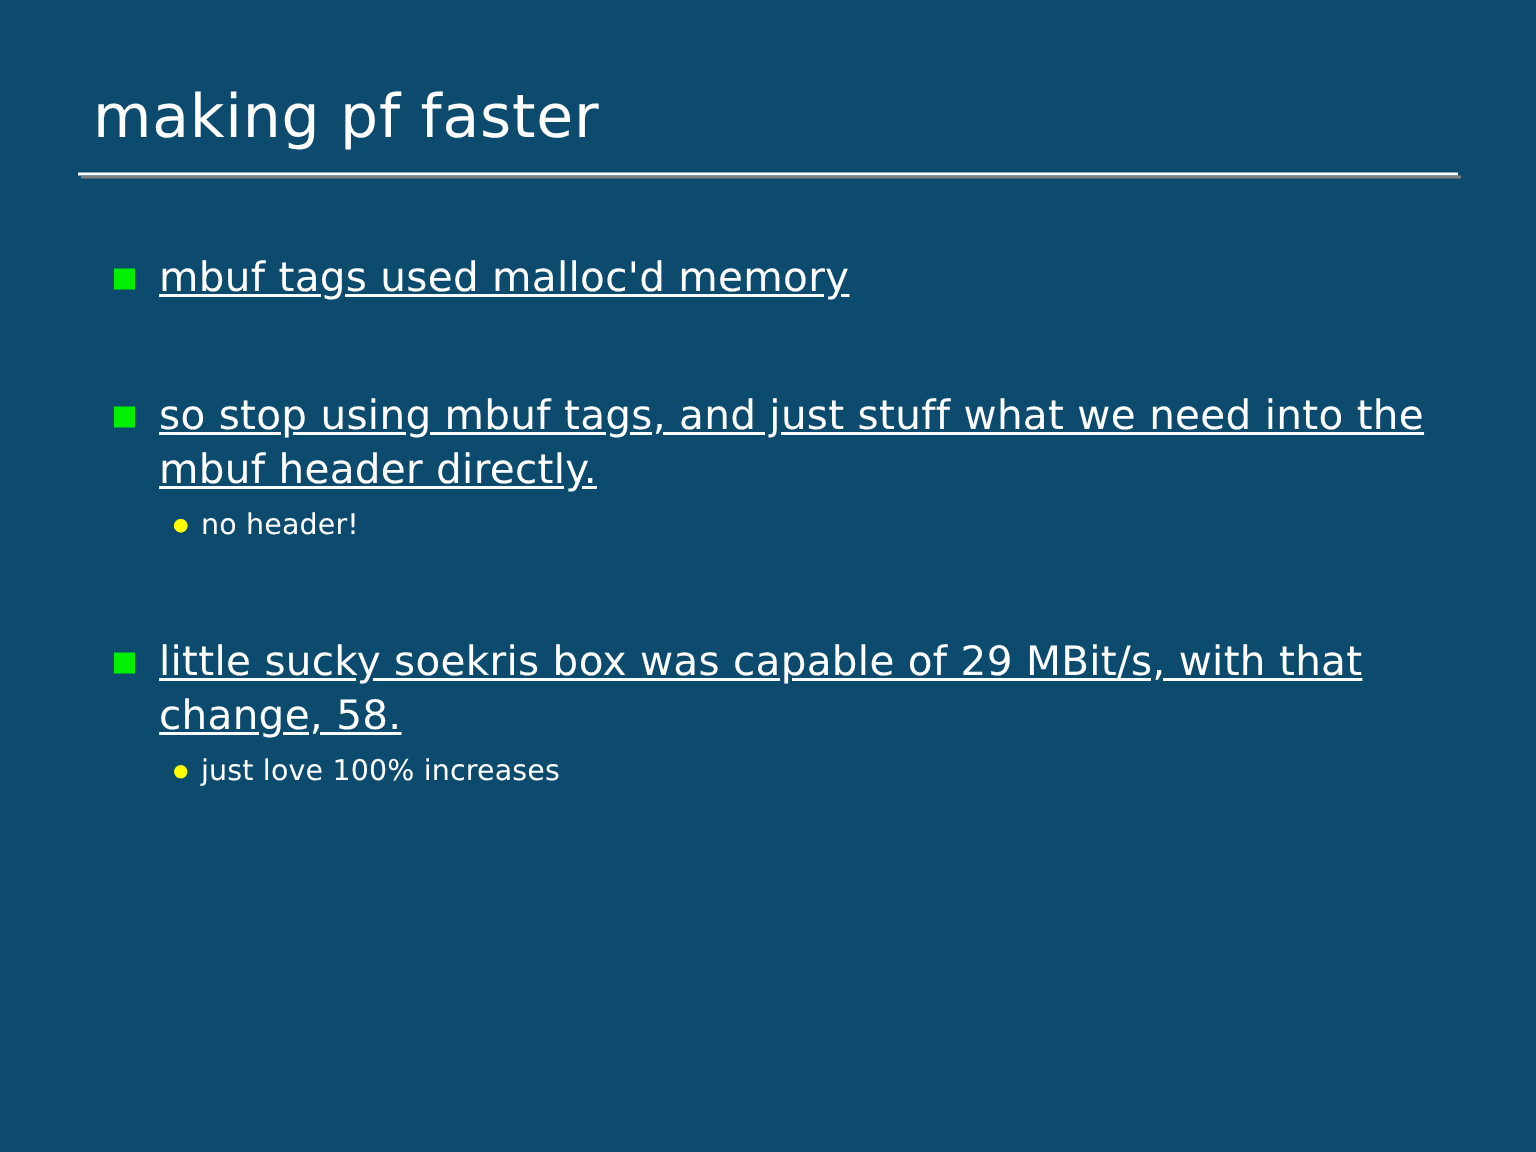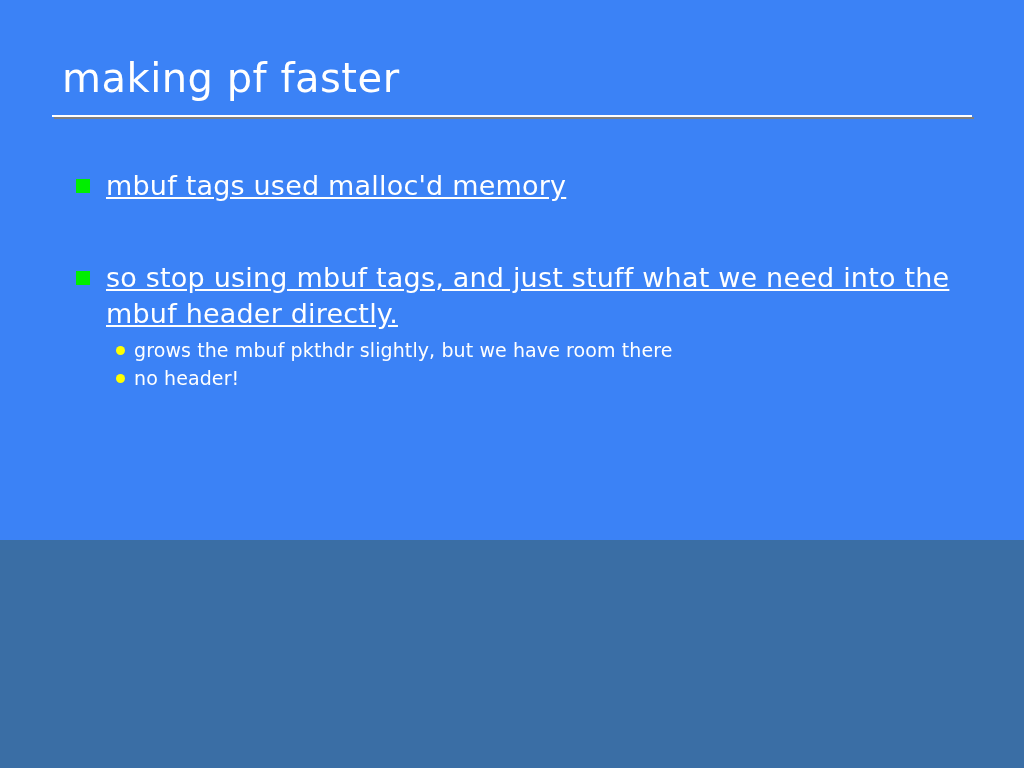--- a/index.html
+++ b/index.html
@@ -10,22 +10,22 @@
   body {
     width: 1024px;
     height: 768px;
     overflow: hidden;
     background: #3a6ea5;
     font-family: "DejaVu Sans", sans-serif;
   }
   #slide {
     position: relative;
     width: 1024px;
-    height: 540px;
-    background: #3b82f6;
+    height: 768px;
+    background: #0c4a6e;
     box-sizing: border-box;
   }
 
   
   #title-block {
     position: absolute;
     left: 52px;
     top: 52px;
     width: 920px;
   }
@@ -148,24 +148,35 @@
 
 
     <div class="bullet-group gap-md">
       <div class="bullet-l1">
         <span class="marker-square"></span>
         <span>so stop using mbuf tags, and just stuff what we need into the mbuf header directly.</span>
       </div>
       <div class="sub-list">
         <div class="bullet-l2">
           <span class="marker-dot"></span>
-          <span>grows the mbuf pkthdr slightly, but we have room there</span>
         </div>
         <div class="bullet-l2">
           <span class="marker-dot"></span>
           <span>no header!</span>
         </div>
       </div>
     </div>
 
+    <div class="bullet-group">
+      <div class="bullet-l1">
+        <span class="marker-square"></span>
+        <span>little sucky soekris box was capable of 29 MBit/s, with that change, 58.</span>
+      </div>
+      <div class="sub-list">
+        <div class="bullet-l2">
+          <span class="marker-dot"></span>
+          <span>just love 100% increases</span>
+        </div>
+      </div>
+    </div>
 
   </div>
 </div>
 
 </body></html>

